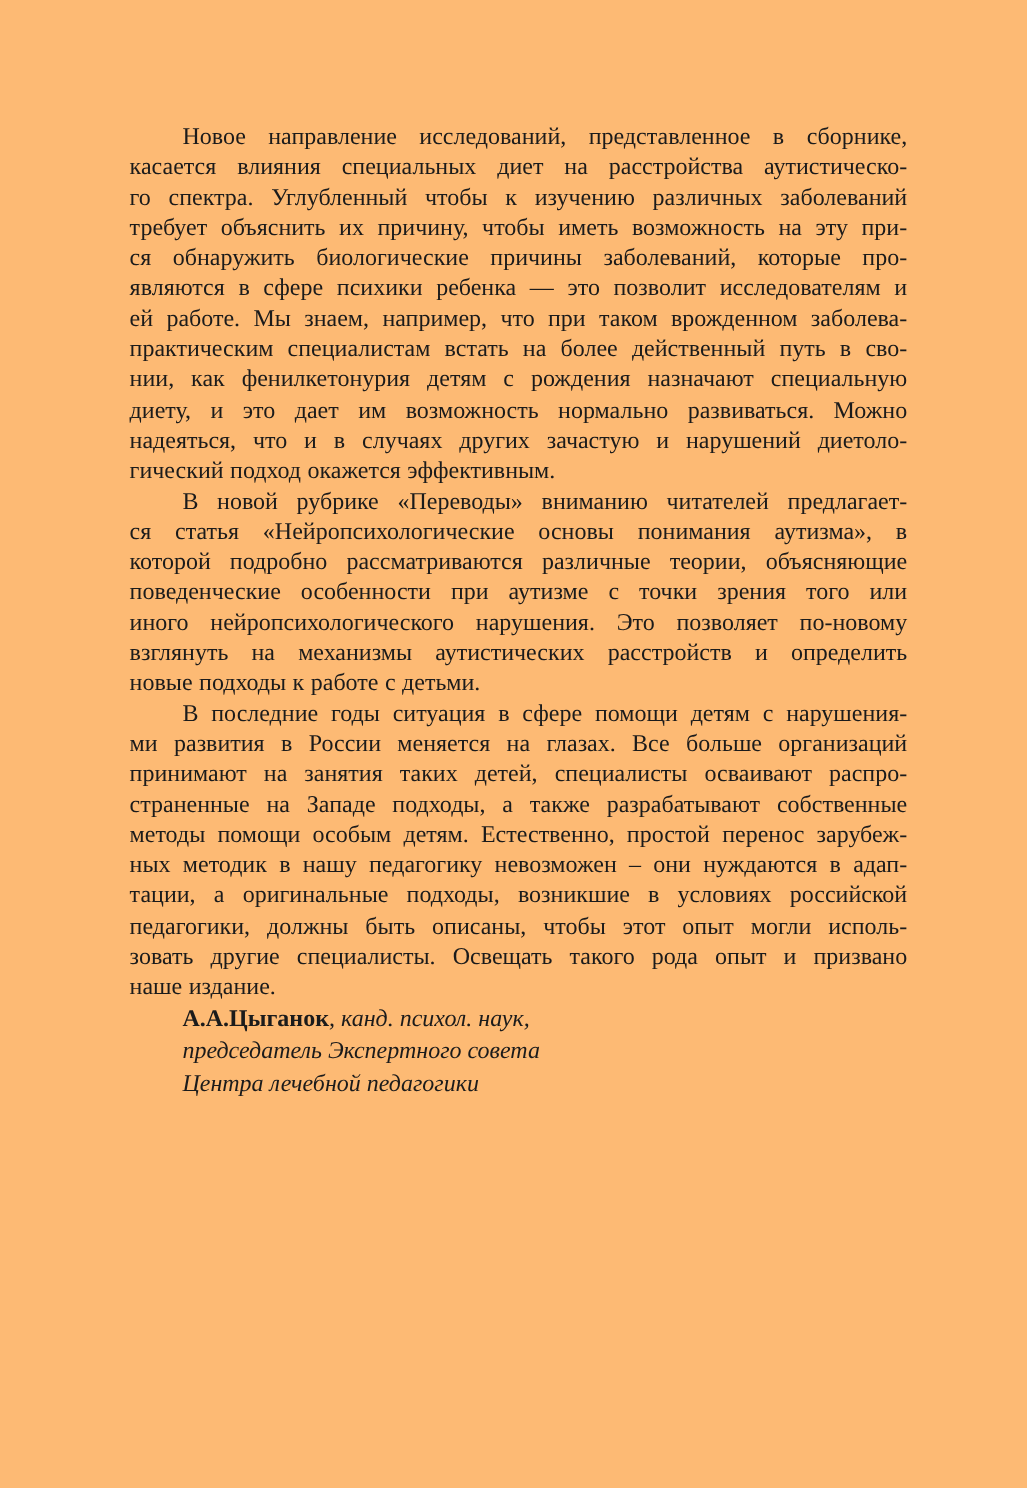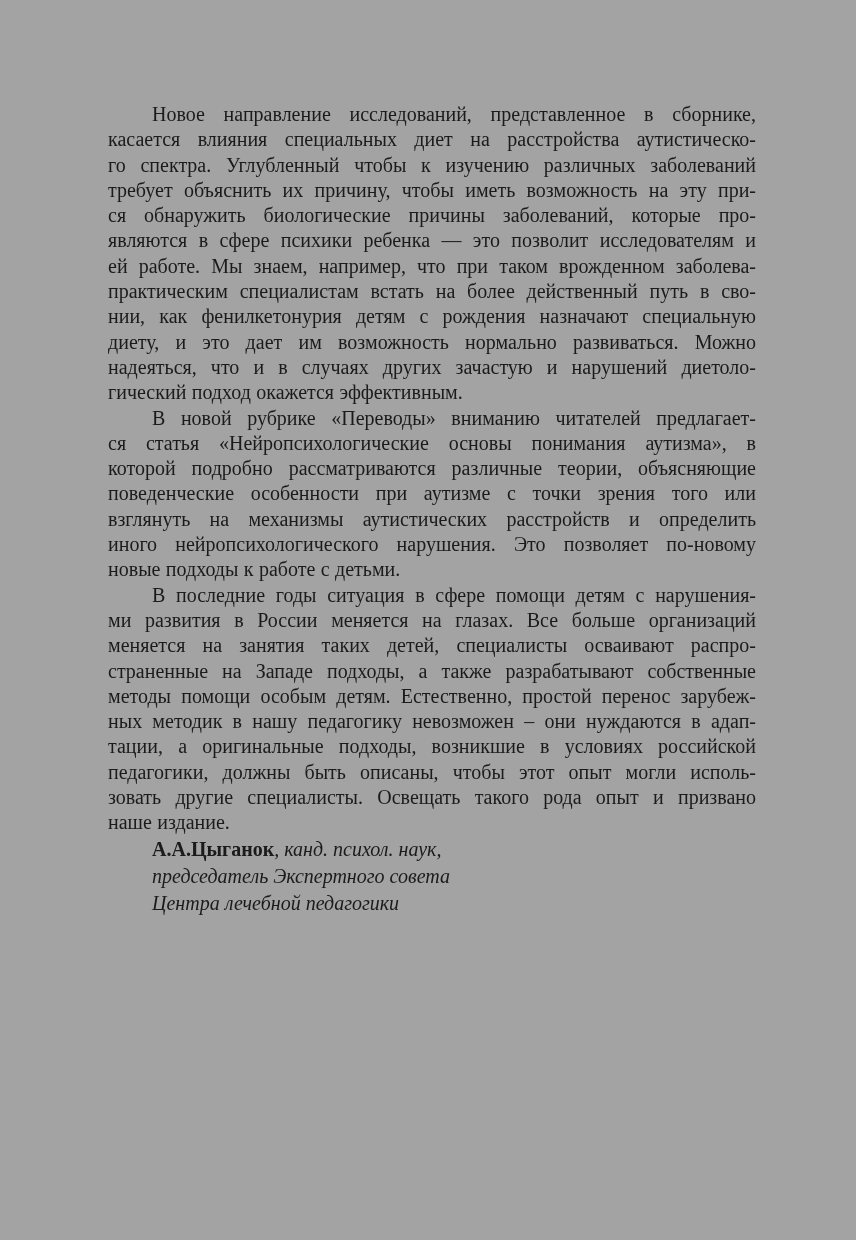--- a/index.html
+++ b/index.html
@@ -4,21 +4,21 @@
 <style>
   html, body {
     margin: 0;
     padding: 0;
     background: #ffffff;
   }
   .page {
     position: relative;
     width: 856px;
     height: 1240px;
-    background: #a3a3a3;
+    background: #fdba74;
     overflow: hidden;
     font-family: "Liberation Serif", "DejaVu Serif", serif;
     color: #1b1b1b;
   }
   .text-block {
     position: absolute;
     left: 108px;
     top: 102px;
     width: 648px;
     font-size: 20px;
@@ -75,29 +75,29 @@
         <div class="tline">диету, и это дает им возможность нормально развиваться. Можно</div>
         <div class="tline">надеяться, что и в случаях других зачастую и нарушений диетоло-</div>
         <div class="tline">гический подход окажется эффективным.</div>
       </div>
 
     <div class="paragraph">
         <div class="tline">В новой рубрике «Переводы» вниманию читателей предлагает-</div>
         <div class="tline">ся статья «Нейропсихологические основы понимания аутизма», в</div>
         <div class="tline">которой подробно рассматриваются различные теории, объясняющие</div>
         <div class="tline">поведенческие особенности при аутизме с точки зрения того или</div>
+        <div class="tline">иного нейропсихологического нарушения. Это позволяет по-новому</div>
         <div class="tline">взглянуть на механизмы аутистических расстройств и определить</div>
-        <div class="tline">иного нейропсихологического нарушения. Это позволяет по-новому</div>
         <div class="tline">новые подходы к работе с детьми.</div>
       </div>
 
     <div class="paragraph">
         <div class="tline">В последние годы ситуация в сфере помощи детям с нарушения-</div>
         <div class="tline">ми развития в России меняется на глазах. Все больше организаций</div>
-        <div class="tline">меняется на занятия таких детей, специалисты осваивают распро-</div>
+        <div class="tline">принимают на занятия таких детей, специалисты осваивают распро-</div>
         <div class="tline">страненные на Западе подходы, а также разрабатывают собственные</div>
         <div class="tline">методы помощи особым детям. Естественно, простой перенос зарубеж-</div>
         <div class="tline">ных методик в нашу педагогику невозможен – они нуждаются в адап-</div>
         <div class="tline">тации, а оригинальные подходы, возникшие в условиях российской</div>
         <div class="tline">педагогики, должны быть описаны, чтобы этот опыт могли исполь-</div>
         <div class="tline">зовать другие специалисты. Освещать такого рода опыт и призвано</div>
         <div class="tline">наше издание.</div>
       </div>
 
     <div class="signature">

